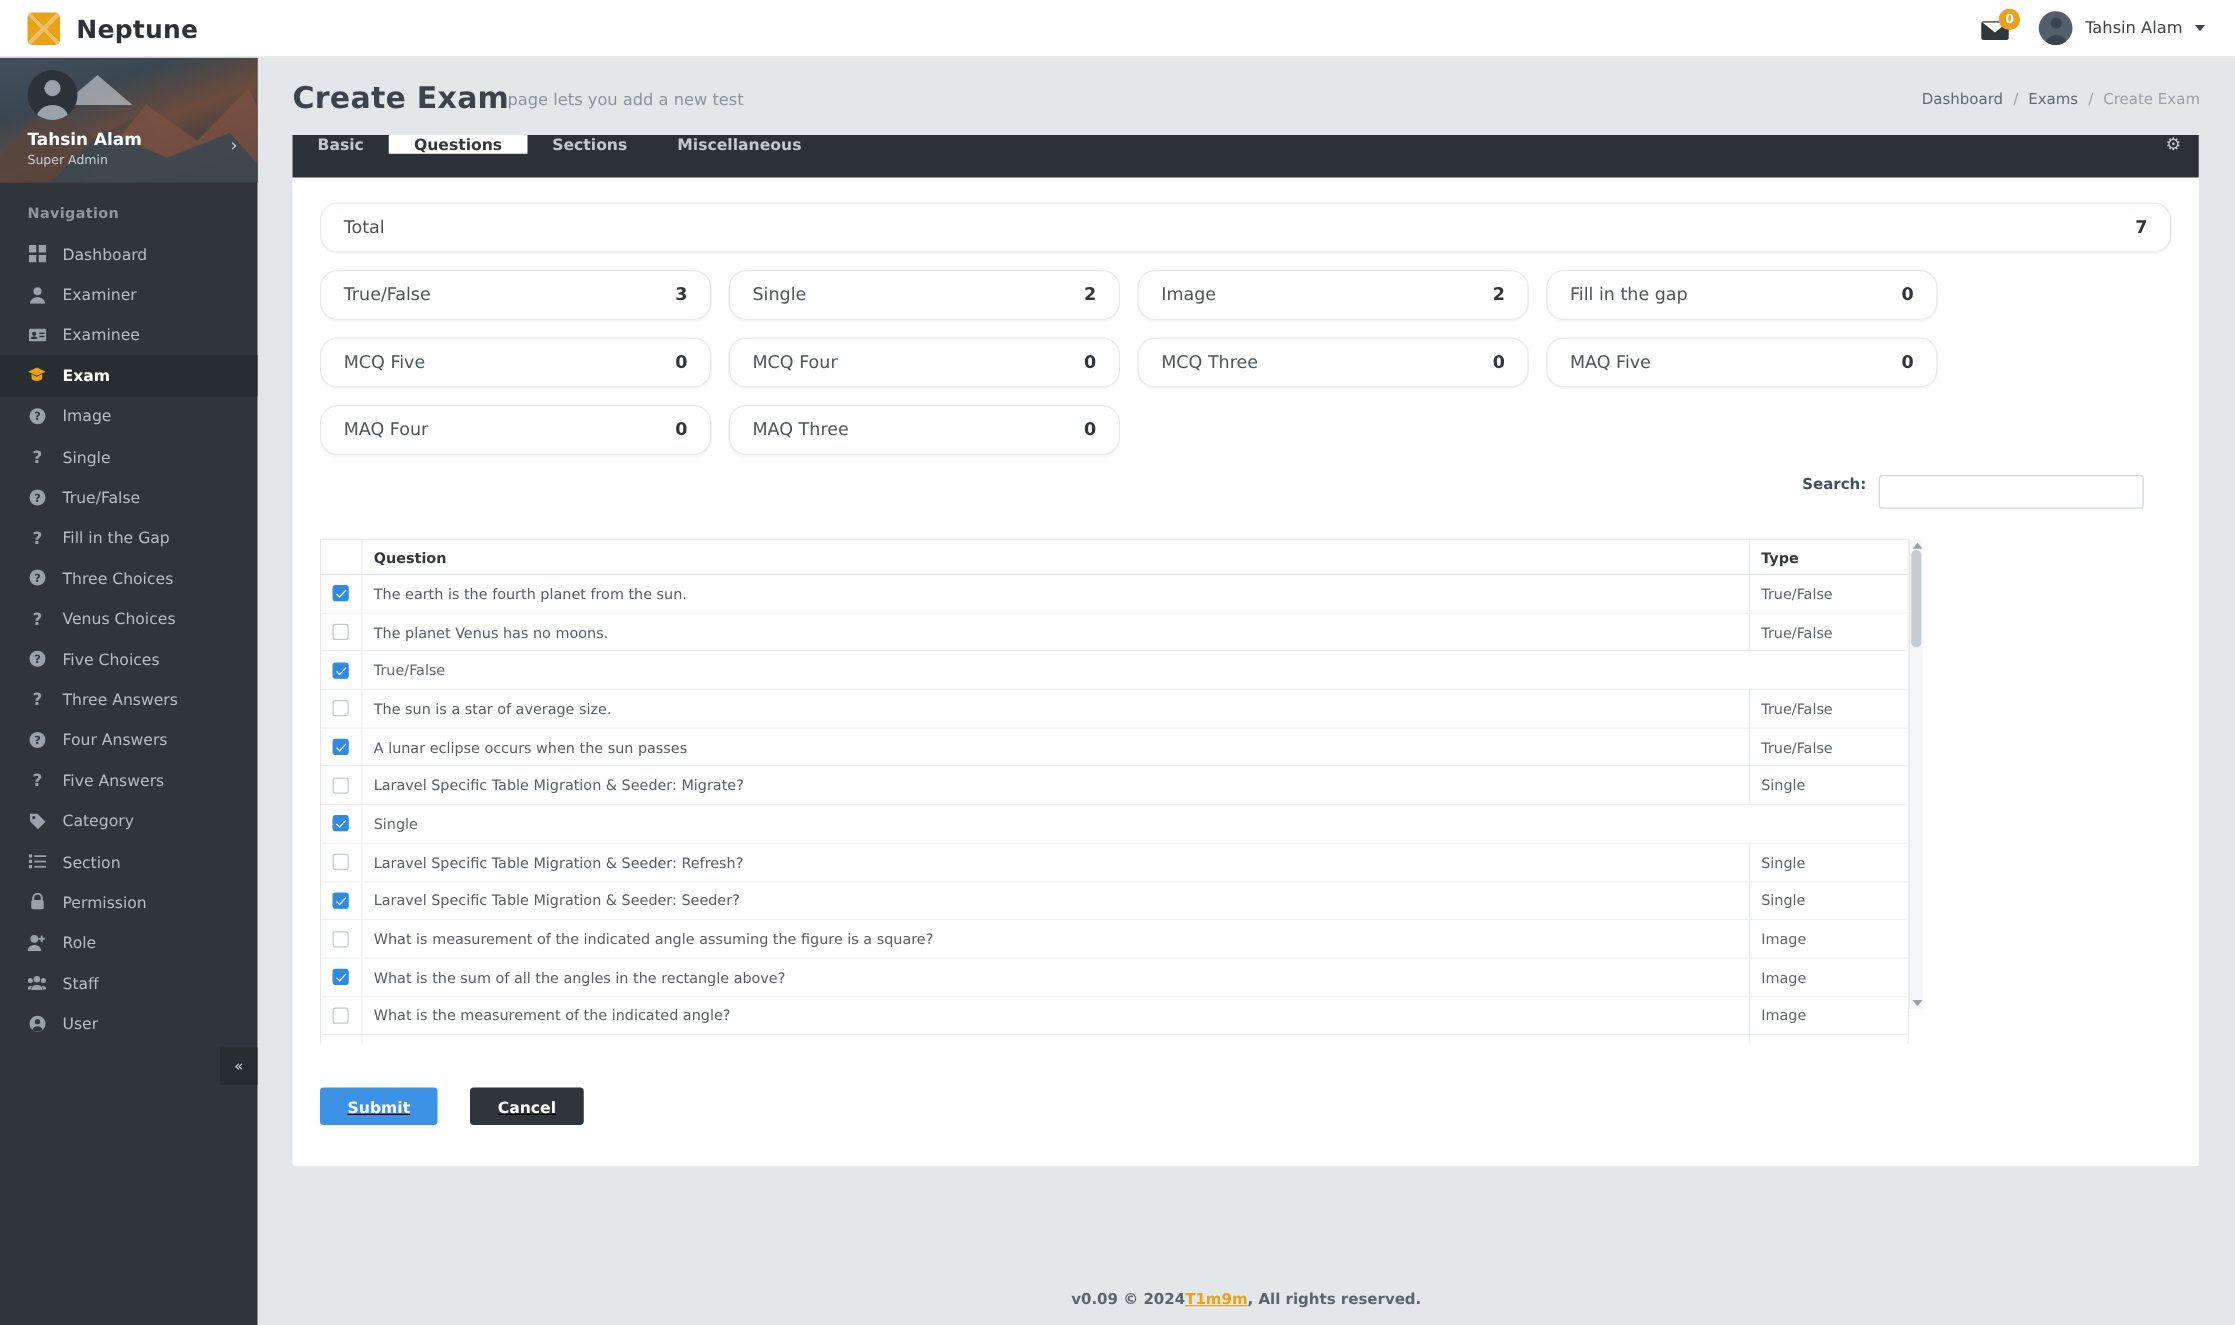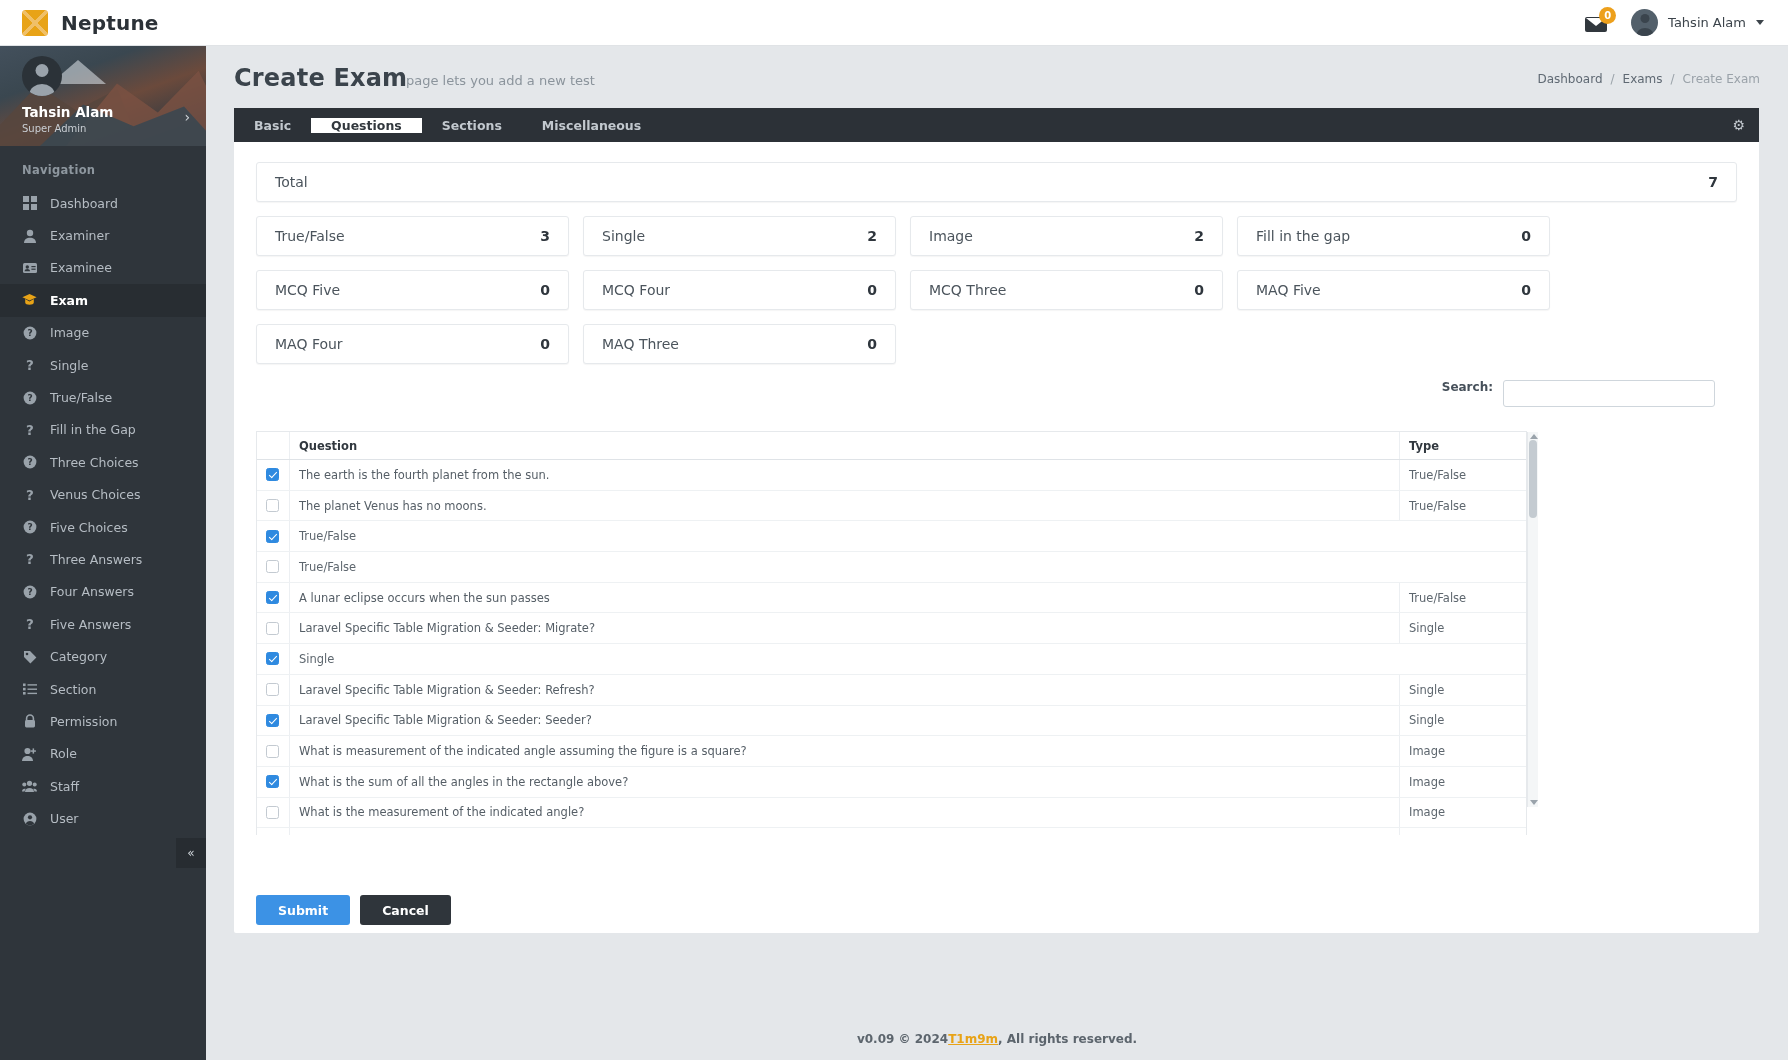--- a/index.html
+++ b/index.html
@@ -164,38 +164,38 @@
   }
   .crumbs .sep { color: #9aa2a9; }
   .crumbs .cur { color: #9aa2a9; }
   .crumbs a { color: #5f6973; text-decoration: none; cursor: pointer; }
 
   .card {
     position: absolute; left: 28px; top: 62px; width: 1525px; height: 825px;
     background: #fff; border-radius: 2px;
   }
   .tabs {
-    height: 34px; background: #2c3137; display: flex; align-items: center;
+    height: 34px; background: #2c3137; display: flex; align-items: flex-start;
     position: relative;
   }
   .tab {
     display: flex; align-items: center; padding: 0 20px;
     font-size: 12.5px; font-weight: bold; color: #c2c8ce; cursor: pointer;
   }
   .tab.active { background: #fff; color: #32383e; }
   .tab-gear {
     margin-left: auto; display: flex; align-items: center; padding-right: 14px;
     color: #c2c8ce; font-size: 14px; cursor: pointer;
   }
 
   .card-body { padding: 20px 22px 0 22px; position: relative; height: 791px; }
 
   .stat-grid { display: flex; flex-wrap: wrap; gap: 14px; }
   .stat {
-    background: #fff; border: 1px solid #e6e9ec; border-radius: 3px;
+    background: #fff; border: 1px solid #e6e9ec; border-radius: 14px;
     height: 40px; display: flex; align-items: center;
     padding: 0 18px; box-shadow: 0 1px 1px rgba(0,0,0,.04);
   }
   .stat-total { width: 1481px; }
   .stat-q { width: 313px; }
   .stat-label { font-size: 14px; color: #4b545c; }
   .stat-val { margin-left: auto; font-size: 14px; font-weight: bold; color: #2f363d; }
 
   .search-row {
     display: flex; align-items: flex-start; justify-content: flex-end;
@@ -248,21 +248,21 @@
     position: absolute; left: 1px; top: 8px; width: 8px; height: 78px;
     background: #c4cbd1; border-radius: 4px;
   }
   .scrollbar .arr {
     position: absolute; left: 2px; width: 0; height: 0;
     border-left: 4px solid transparent; border-right: 4px solid transparent;
   }
   .scrollbar .arr.up { top: 2px; border-bottom: 5px solid #9aa3ab; }
   .scrollbar .arr.dn { bottom: 2px; border-top: 5px solid #9aa3ab; }
 
-  .actions { position: absolute; left: 22px; bottom: 8px; display: flex; gap: 10px; }
+  .actions { position: absolute; left: 22px; bottom: 33px; display: flex; gap: 26px; text-decoration: underline; }
   .btn {
     height: 30px; padding: 0 22px; border-radius: 3px; border: none;
     font-size: 12.5px; font-weight: bold; color: #fff; cursor: pointer;
     font-family: "DejaVu Sans", "Liberation Sans", sans-serif;
   }
   .btn-submit { background: #3c92e5; }
   .btn-cancel { background: #2f353b; }
 
   .footer {
     position: absolute; left: 206px; bottom: 0; width: 1582px; height: 42px;
@@ -601,20 +601,21 @@
             <div class="trow">
               <div class="td col-chk">
                 <div class="chkbox on"></div>
               </div>
               <div class="td col-t">True/False</div>
             </div>
             <div class="trow">
               <div class="td col-chk">
                 <div class="chkbox"></div>
               </div>
+              <div class="td col-q">The sun is a star of average size.</div>
               <div class="td col-t">True/False</div>
             </div>
             <div class="trow">
               <div class="td col-chk">
                 <div class="chkbox on"></div>
               </div>
               <div class="td col-q">A lunar eclipse occurs when the sun passes</div>
               <div class="td col-t">True/False</div>
             </div>
             <div class="trow">

